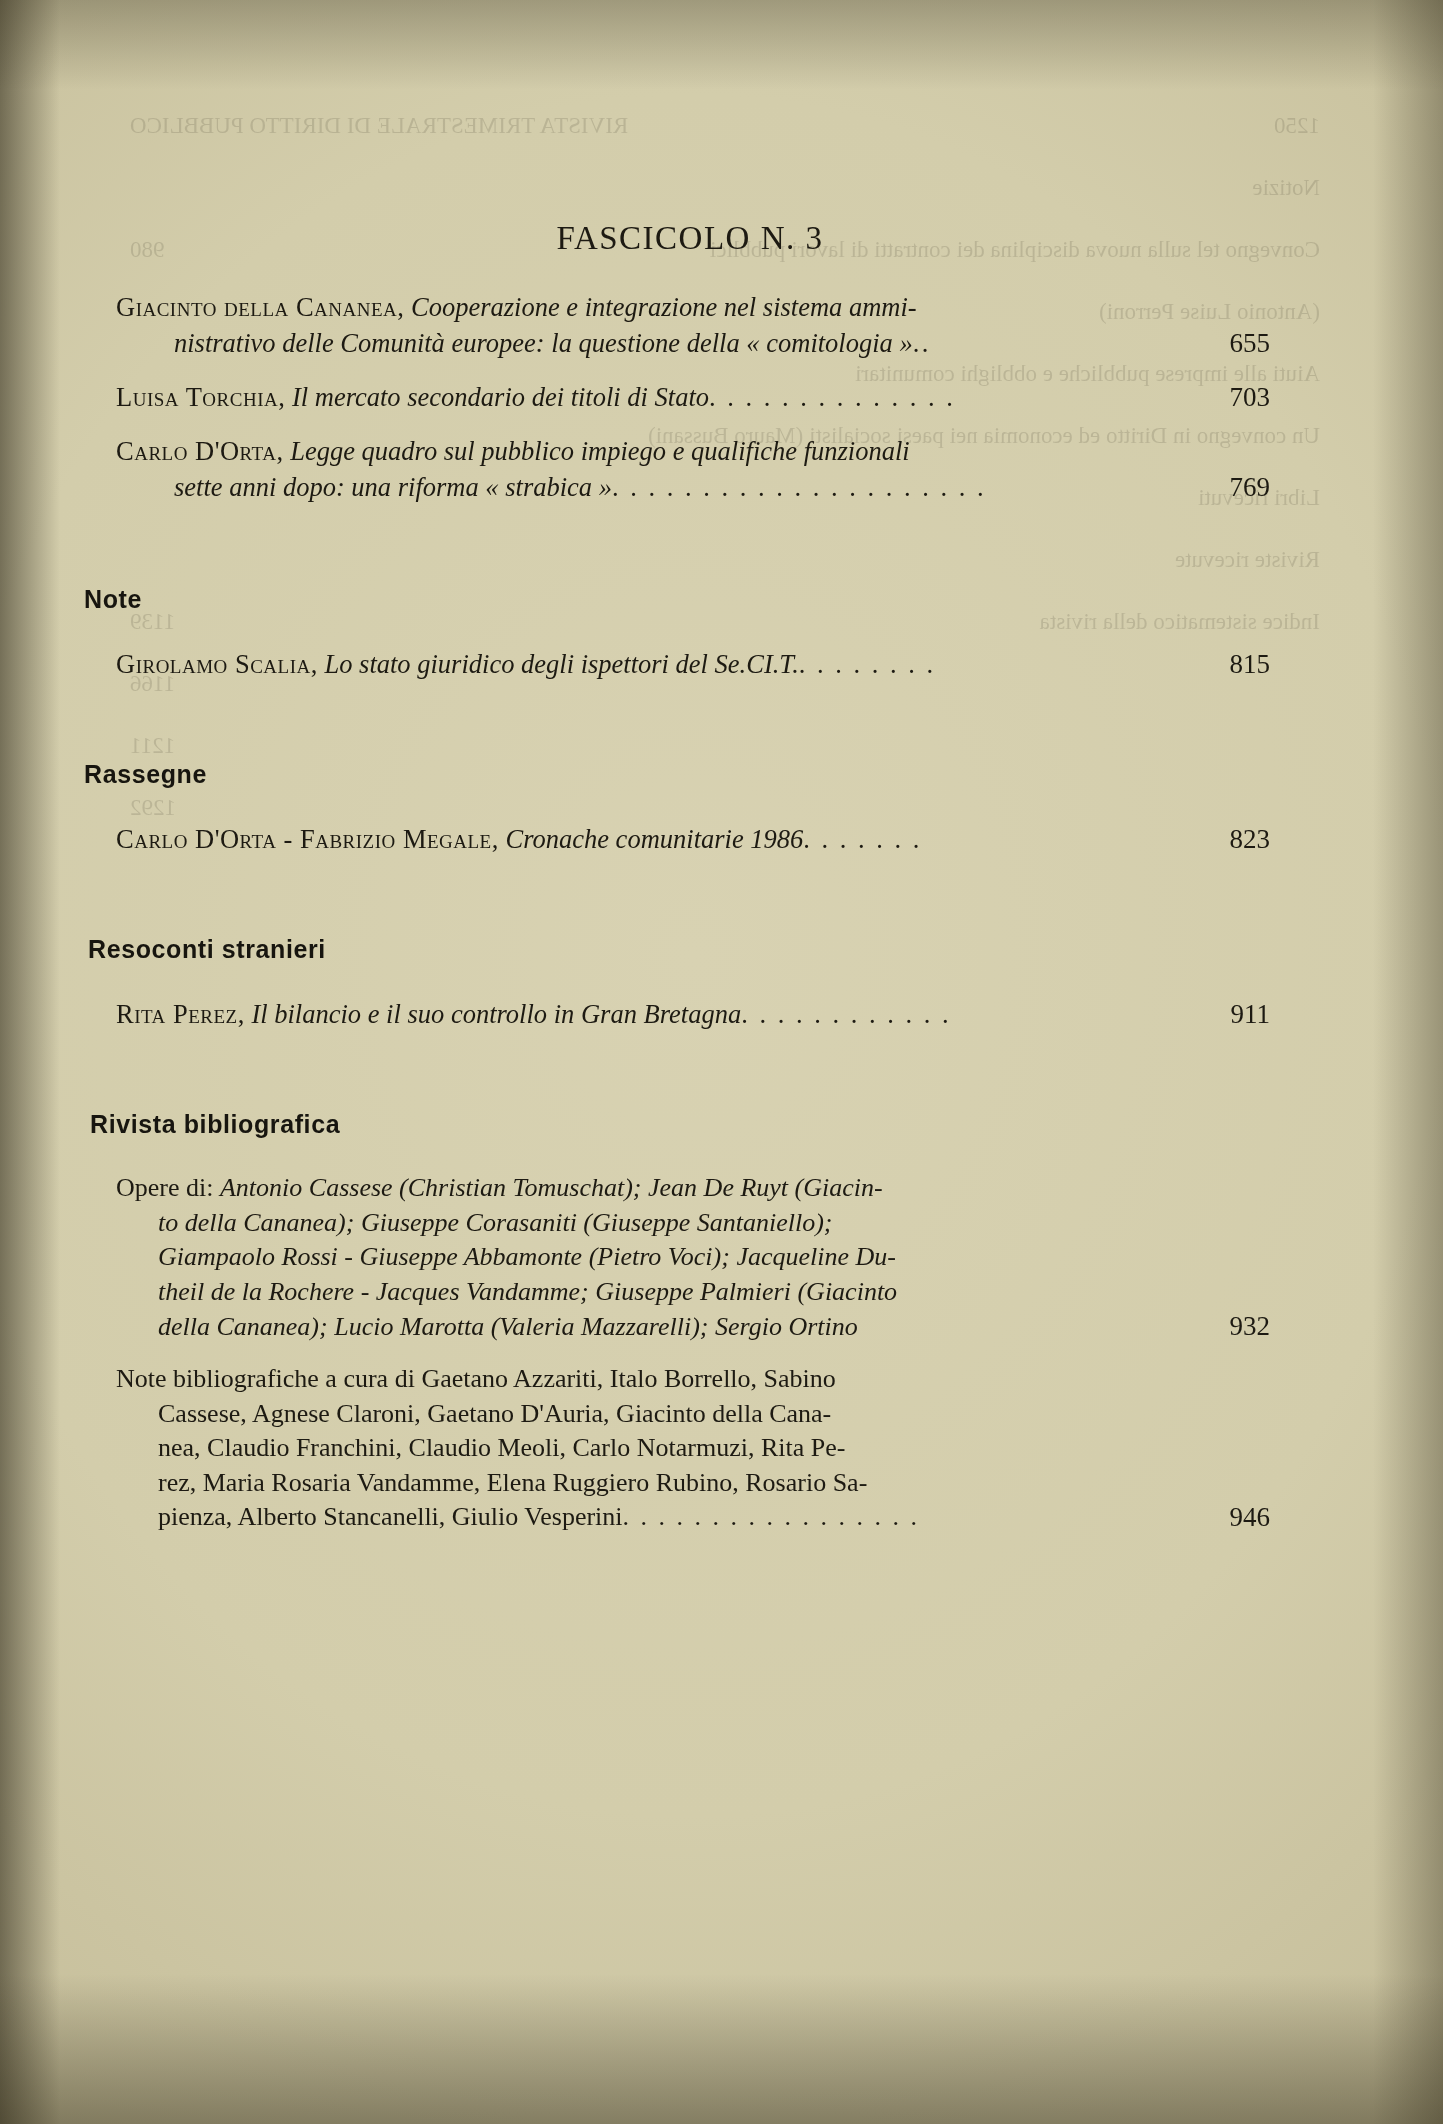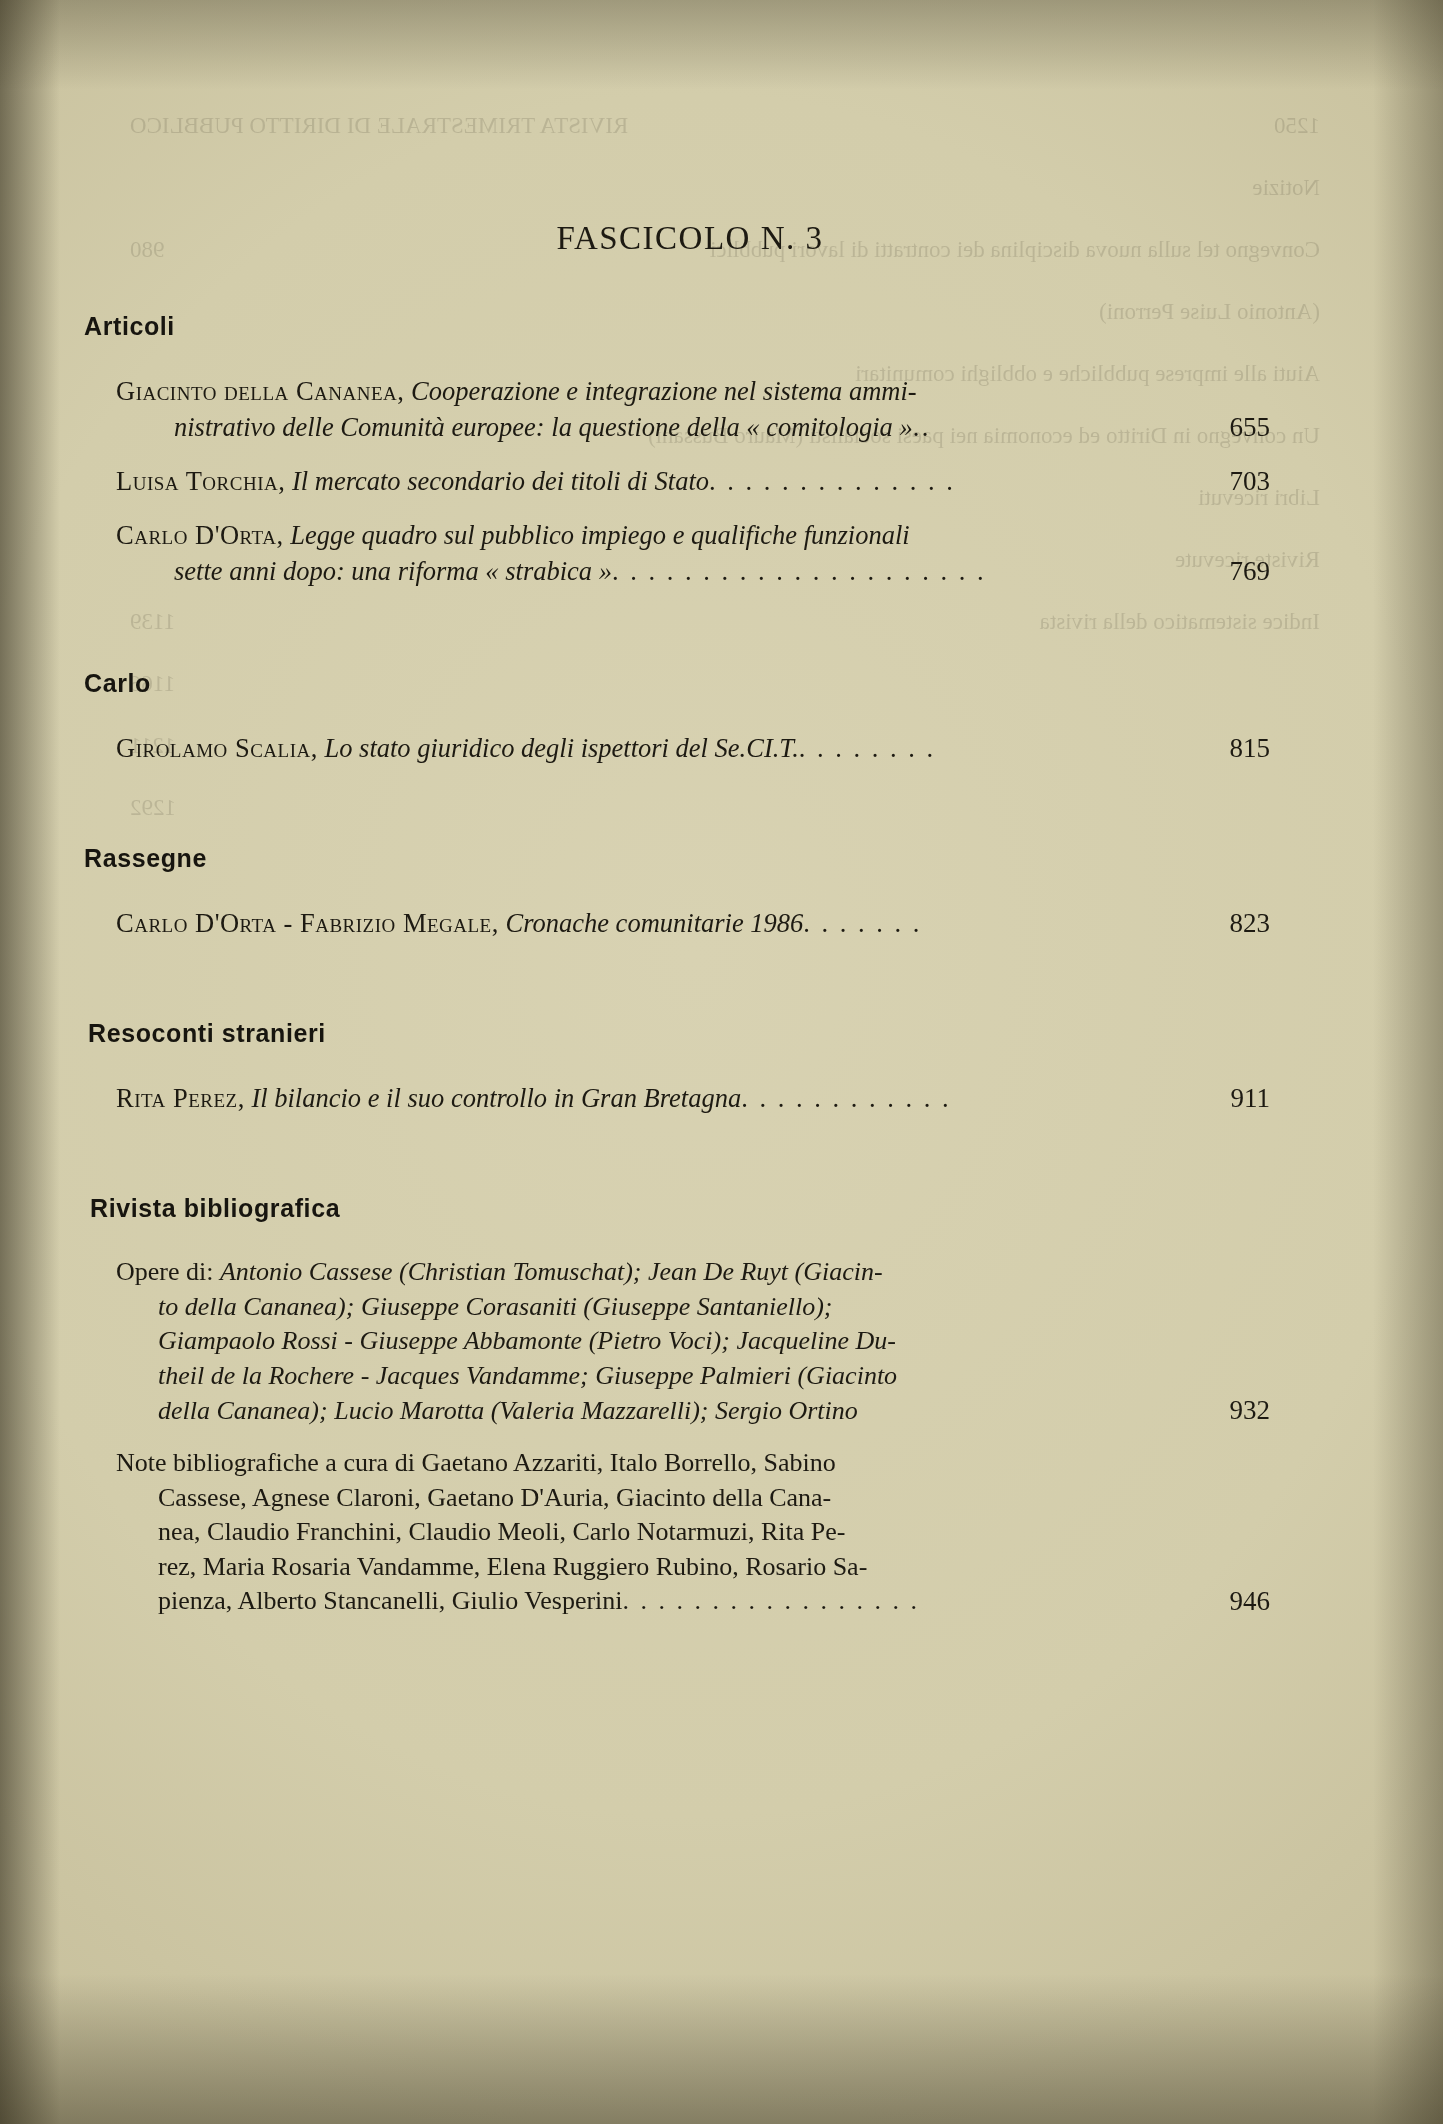--- a/index.html
+++ b/index.html
@@ -203,21 +203,20 @@
       <div class="st-row">
           <span></span>
           <span>1292</span>
         </div>
     </div>
 
     <div class="content">
 
       <div class="fasc-title">FASCICOLO N. 3</div>
 
-      <div class="section-head sec-articoli">Articoli</div>
       <div class="entries">
 
         <div class="entry">
           <div class="body">
             <span class="au">Giacinto della Cananea,</span>
             <span class="ti">Cooperazione e integrazione nel sistema ammi-</span>
             <span class="indent"><span class="ti">nistrativo delle Comunità europee: la questione della « comitologia »</span><span class="dots">..</span></span>
           </div>
           <div class="page-no">655</div>
         </div>
@@ -235,21 +234,21 @@
           <div class="body">
             <span class="au">Carlo D'Orta,</span>
             <span class="ti">Legge quadro sul pubblico impiego e qualifiche funzionali</span>
             <span class="indent"><span class="ti">sette anni dopo: una riforma « strabica »</span><span class="dots">. . . . . . . . . . . . . . . . . . . . .</span></span>
           </div>
           <div class="page-no">769</div>
         </div>
 
       </div>
 
-      <div class="section-head sec-note">Carlo</div>
+      <div class="section-head sec-note">Note</div>
       <div class="entries">
         <div class="entry">
           <div class="body">
             <span class="au">Girolamo Scalia,</span>
             <span class="ti">Lo stato giuridico degli ispettori del Se.CI.T.</span><span class="dots">. . . . . . . .</span>
           </div>
           <div class="page-no">815</div>
         </div>
       </div>
 

